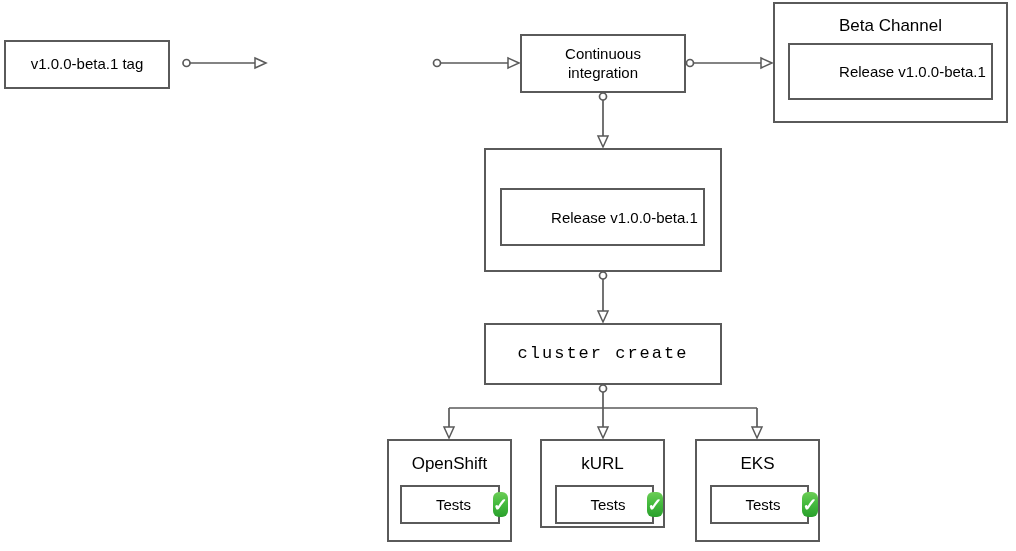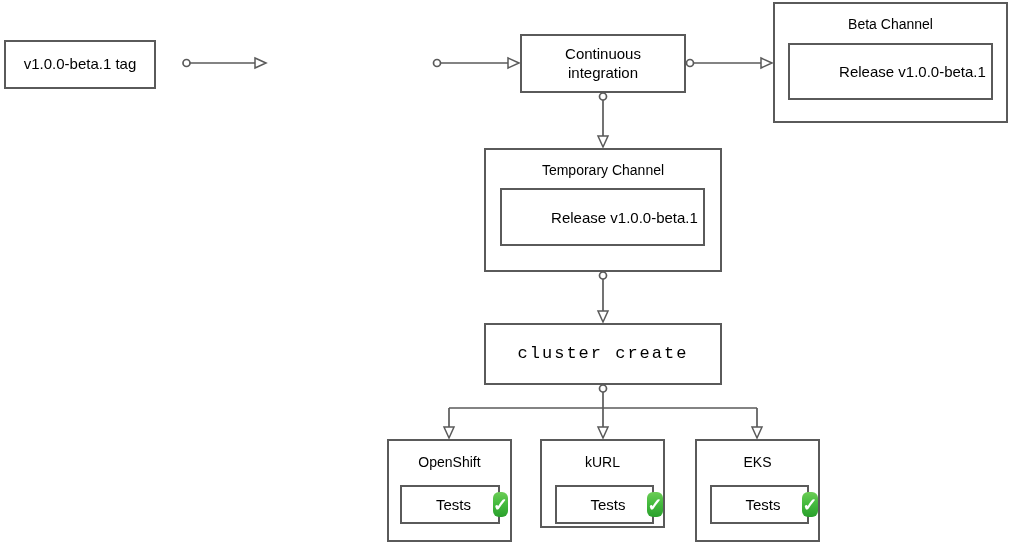--- a/index.html
+++ b/index.html
@@ -34,21 +34,21 @@
   .group {
     position: absolute;
     background: #ffffff;
     border: 2px solid #5a5a5a;
   }
   .group-title {
     position: absolute;
     left: 0; right: 0;
     top: 12px;
     text-align: center;
-    font-size: 14px;
+    font-size: 17px;
   }
   .inner {
     position: absolute;
     background: #ffffff;
     border: 2px solid #5a5a5a;
     display: flex;
     align-items: center;
     justify-content: center;
     text-align: center;
     font-size: 15px;
@@ -99,38 +99,37 @@
     stroke: #5a5a5a;
     stroke-width: 1.5;
     stroke-linejoin: miter;
   }
 </style>
 </head>
 <body>
 
 <div class="canvas">
 
-  <div class="node" style="left:4px; top:40px; width:152px; height:49px;">
+  <div class="node" style="left:4px; top:40px; width:166px; height:49px;">
     <span class="lbl">v1.0.0-beta.1 tag</span>
   </div>
 
 
   <div class="node" style="left:520px; top:34px; width:166px; height:59px;">
     <span class="lbl wrap-130">Continuous integration</span>
   </div>
 
   <div class="group" style="left:773px; top:2px; width:235px; height:121px;">
     <div class="group-title">Beta Channel</div>
     <div class="inner" style="left:13px; top:39px; width:205px; height:57px;">
       <span>Release v1.0.0-beta.1</span>
     </div>
   </div>
 
   <div class="group" style="left:484px; top:148px; width:238px; height:124px;">
-    <div class="group-title">Temporary Channel</div>
     <div class="inner" style="left:14px; top:38px; width:205px; height:58px;">
       <span>Release v1.0.0-beta.1</span>
     </div>
   </div>
 
   <div class="node mono" style="left:484px; top:323px; width:238px; height:62px;">
     <span class="lbl">cluster create</span>
   </div>
 
   <div class="group" style="left:387px; top:439px; width:125px; height:103px;">

